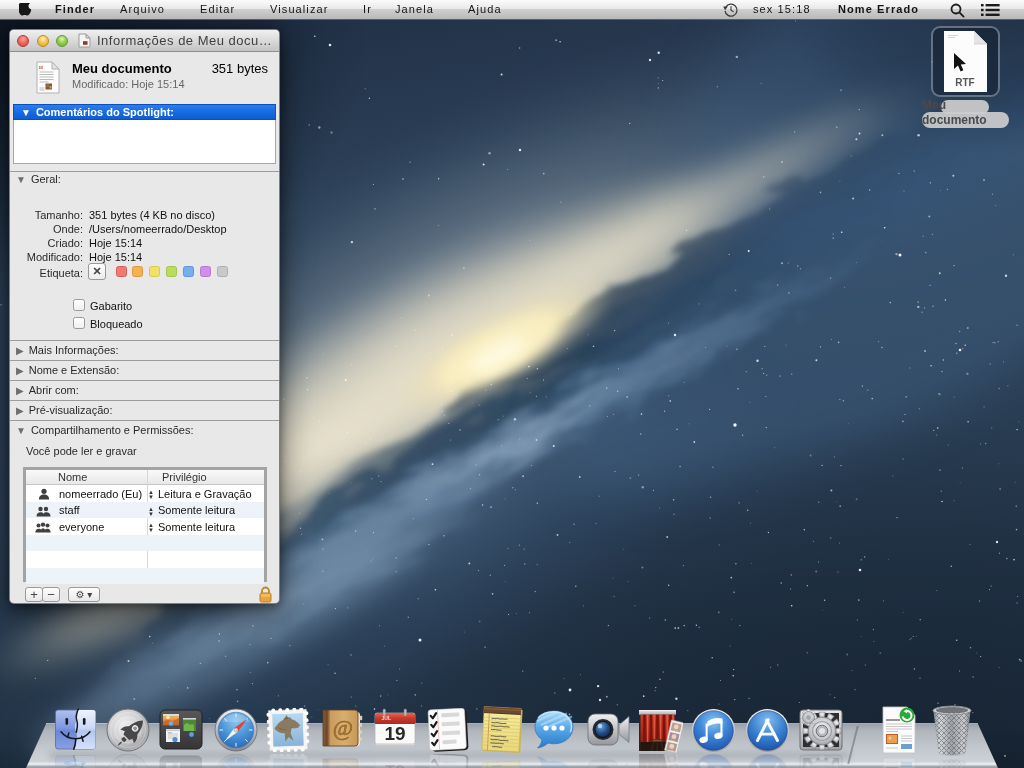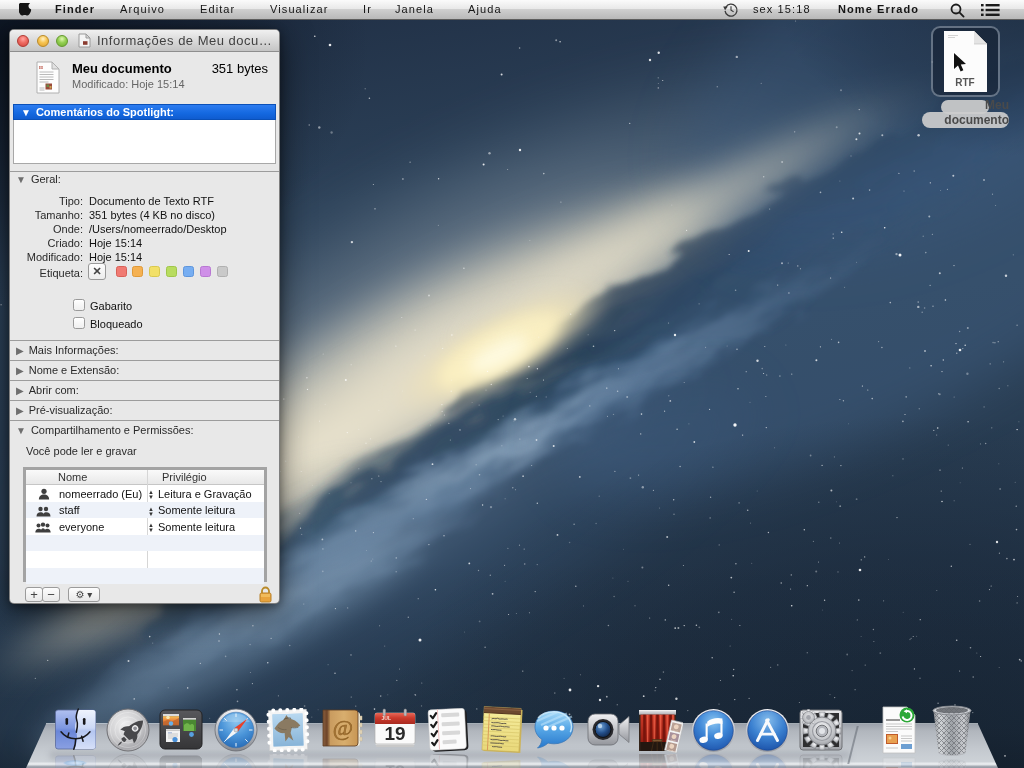--- a/index.html
+++ b/index.html
@@ -896,24 +896,20 @@
    <path d="M3.5 27h5M3.5 29h5" stroke="#a8a8a8" stroke-width="0.8"></path>
   </svg>
   <div class="bigname">Meu documento</div>
   <div class="bytes">351 bytes</div>
   <div class="mod">Modificado: Hoje 15:14</div>
  </div>
  <div id="spot"><span class="tri">▼</span>Comentários do Spotlight:</div>
  <div id="spotbox"></div>
  <div class="sep" style="top:141px"></div>
  <div class="sechead" style="top:143px"><span class="tri">▼</span>Geral:</div>
- <div class="frow" style="top:165px">
-        <span class="lab" style="right:196px">Tipo:</span>
-        <span class="val" style="left:79px">Documento de Texto RTF</span>
-      </div>
  <div class="frow" style="top:179px">
         <span class="lab" style="right:196px">Tamanho:</span>
         <span class="val" style="left:79px">351 bytes (4 KB no disco)</span>
       </div>
  <div class="frow" style="top:193px">
         <span class="lab" style="right:196px">Onde:</span>
         <span class="val" style="left:79px">/Users/nomeerrado/Desktop</span>
       </div>
  <div class="frow" style="top:207px">
         <span class="lab" style="right:196px">Criado:</span>
@@ -1007,21 +1003,21 @@
  <g stroke="#c2c2c2" stroke-width="0.7">
         <path d="M5 5.5h10M5 7.5h7"></path>
       </g>
  <text x="22" y="56" font-size="10" font-weight="bold" fill="#555" text-anchor="middle" font-family="Liberation Sans">RTF</text>
 </svg>
 <svg style="position:absolute;left:952px;top:52px;z-index:12" width="17" height="24" viewBox="0 0 17 24">
  <path d="M2 1 L2 17 L6 13.5 L8.6 19.5 L11.4 18.2 L8.8 12.4 L14 12 Z" fill="#111" stroke="#fff" stroke-width="1.6" paint-order="stroke"></path>
 </svg>
 <div style="position:absolute;left:941px;top:100px;width:48px;height:14px;background:rgba(205,205,205,.92);border-radius:7px;z-index:9"></div>
 <div style="position:absolute;left:922px;top:112px;width:87px;height:16px;background:rgba(205,205,205,.92);border-radius:8px;z-index:9"></div>
-<div style="position:absolute;left:922px;top:98px;width:87px;text-align:right;font-size:12px;font-weight:bold;color:#4a4a4a;line-height:14.5px;z-index:13">Meu<br>documento</div>
+<div style="position:absolute;left:922px;top:98px;width:87px;text-align:left;font-size:12px;font-weight:bold;color:#4a4a4a;line-height:14.5px;z-index:13">Meu<br>documento</div>
 <div id="dock" style="position:absolute;left:0;top:700px;width:1024px;height:68px;z-index:30">
 <div style="position:absolute;left:0;top:24px;width:1024px;height:44px;
  clip-path:polygon(46px 0,978px 0,998px 44px,26px 44px);
  background:linear-gradient(180deg,#9ba1ab 0%,#b1b6bd 16%,#c3c8ce 55%,#cdd2d7 86%,#e8ebee 89%,#e2e5e8 93%,#a8aeb6 95.5%,#9298a2 100%)"></div>
 <div style="position:absolute;left:46px;top:23px;width:932px;height:1px;background:rgba(240,244,248,.65)"></div>
 <div style="position:absolute;left:50px;top:52px;width:800px;height:7px;background:rgba(45,52,64,.18);filter:blur(3px)"></div>
 <div style="position:absolute;left:852px;top:26px;width:1.5px;height:38px;background:rgba(90,95,105,.5);transform:skewX(-14deg)"></div>
 <div style="position:absolute;left:63px;top:60px;width:24px;height:6px;border-radius:50%;background:radial-gradient(ellipse,rgba(225,242,255,.95),rgba(140,190,230,.55) 55%,rgba(140,190,230,0) 75%)"></div>
 <style>.dk{position:absolute;-webkit-box-reflect:below 3px linear-gradient(to bottom,rgba(0,0,0,0) 52%,rgba(0,0,0,.28))}</style>
 <div class="dk" style="left:54px;top:8px;width:43px;height:43px"><svg width="43" height="43" viewBox="0 0 43 43">

